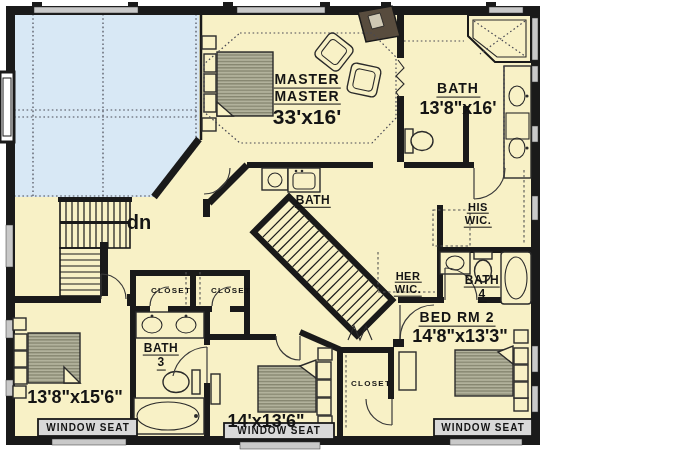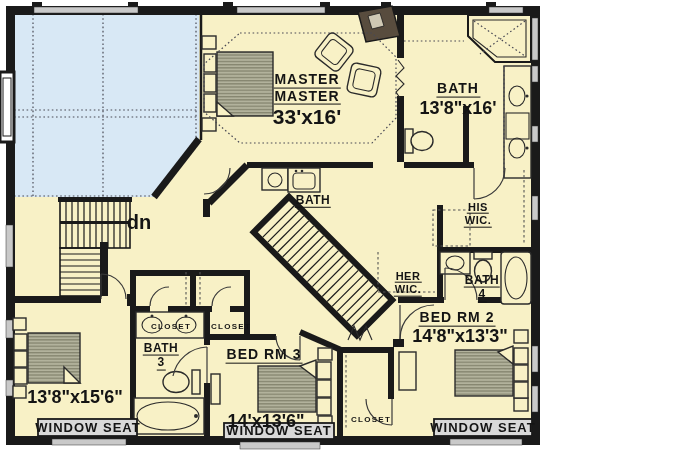--- a/index.html
+++ b/index.html
@@ -21,22 +21,22 @@
   .arc{fill:none;stroke:#3a3a3a;stroke-width:1.2;}
   .tread{stroke:var(--wall);stroke-width:1.2;}
   .lbl{position:absolute;transform:translate(-50%,-50%);text-align:center;color:#141414;
        font-weight:bold;line-height:1.12;white-space:nowrap;}
   .u{display:inline-block;border-bottom:1.7px solid #141414;padding:0 1px 0 1px;}
   .f-room{font-size:14px;letter-spacing:1px;}
   .f-dim{font-size:18px;letter-spacing:0;}
   .f-dim-lg{font-size:21px;}
   .f-mid{font-size:12px;letter-spacing:.5px;}
   .f-sm{font-size:11px;letter-spacing:.5px;}
-  .f-closet{font-size:8px;letter-spacing:1.3px;font-weight:600;margin-top:36px;}
-  .f-seat{font-size:13px;letter-spacing:1px;font-weight:600;}
+  .f-closet{font-size:8px;letter-spacing:1.3px;font-weight:600;}
+  .f-seat{font-size:10px;letter-spacing:1px;font-weight:600;}
   .f-dn{font-size:20px;font-weight:600;letter-spacing:0;}
 </style>
 </head>
 <body>
 
 <div class="plan">
 
 <svg width="700" height="454" viewBox="0 0 700 454">
   <defs>
     <pattern id="mh" width="3.2" height="3.2" patternUnits="userSpaceOnUse">
@@ -364,23 +364,20 @@
   <div><span class="u">4</span></div>
 </div>
 
 <div class="lbl f-mid" style="left:161px;top:356px">
   <div><span class="u">BATH</span></div>
   <div><span class="u">3</span></div>
 </div>
 
 <div class="lbl f-dim" style="left:75px;top:397px">13'8"x15'6"</div>
 
-<div class="lbl f-room" style="left:264px;top:355px">
-  <span class="u">BED RM 3</span>
-</div>
 <div class="lbl f-dim" style="left:266px;top:421px">14'x13'6"</div>
 
 <div class="lbl f-room" style="left:457px;top:318px">
   <span class="u">BED RM 2</span>
 </div>
 <div class="lbl f-dim" style="left:460px;top:336px">14'8"x13'3"</div>
 
 <div class="lbl f-closet" style="left:171px;top:291px">CLOSET</div>
 <div class="lbl f-closet" style="left:231px;top:291px">CLOSET</div>
 <div class="lbl f-closet" style="left:371px;top:384px">CLOSET</div>

